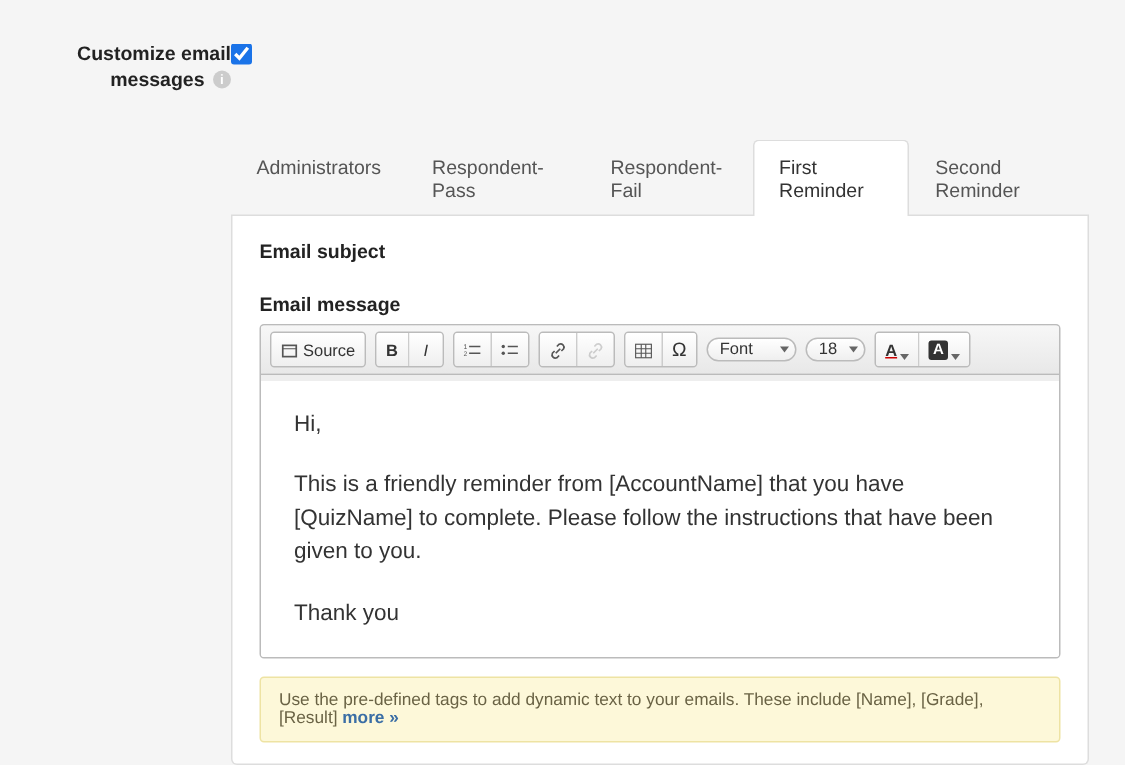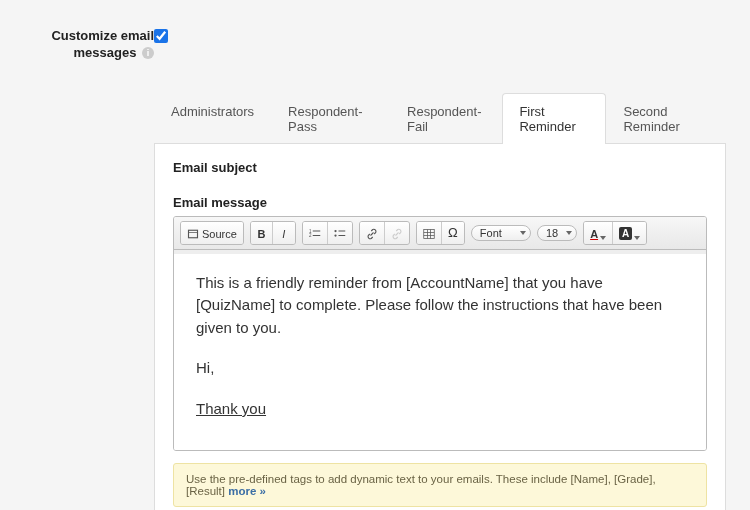--- a/index.html
+++ b/index.html
@@ -167,21 +167,21 @@
   .editor-body {
     background: #fff;
     padding: 18px 22px;
     border-top: 4px solid #eee;
     min-height: 160px;
     font-size: 15px;
     color: #333;
     line-height: 1.5;
   }
   .editor-body p { margin-bottom: 18px; }
-  .editor-body p:last-child { margin-bottom: 12px; text-decoration: underline; }
+  .editor-body p:last-child { margin-bottom: 0; }
   .hint {
     background: #fdf8d9;
     border: 1px solid #eee3a3;
     border-radius: 3px;
     padding: 9px 12px;
     font-size: 11.5px;
     color: #6a6345;
     margin-top: 12px;
   }
   .hint a {
@@ -308,22 +308,22 @@
                   <span style="margin-left:2px" class="caret"></span>
               </div>
               <div class="tb-btn">
                 <span class="box-a">A</span>
                   <span style="margin-left:2px" class="caret"></span>
               </div>
             </div>
 
           </div>
           <div class="editor-body">
+            <p>Hi,</p>
             <p>This is a friendly reminder from [AccountName] that you have [QuizName] to complete. Please follow the instructions that have been given to you.</p>
-            <p>Hi,</p>
             <p>Thank you</p>
           </div>
         </div>
 
         <div class="hint">
           <span>Use the pre-defined tags to add dynamic text to your emails. These include [Name], [Grade], [Result] </span><a href="#">more »</a>
         </div>
 
       </div>
     </div>

